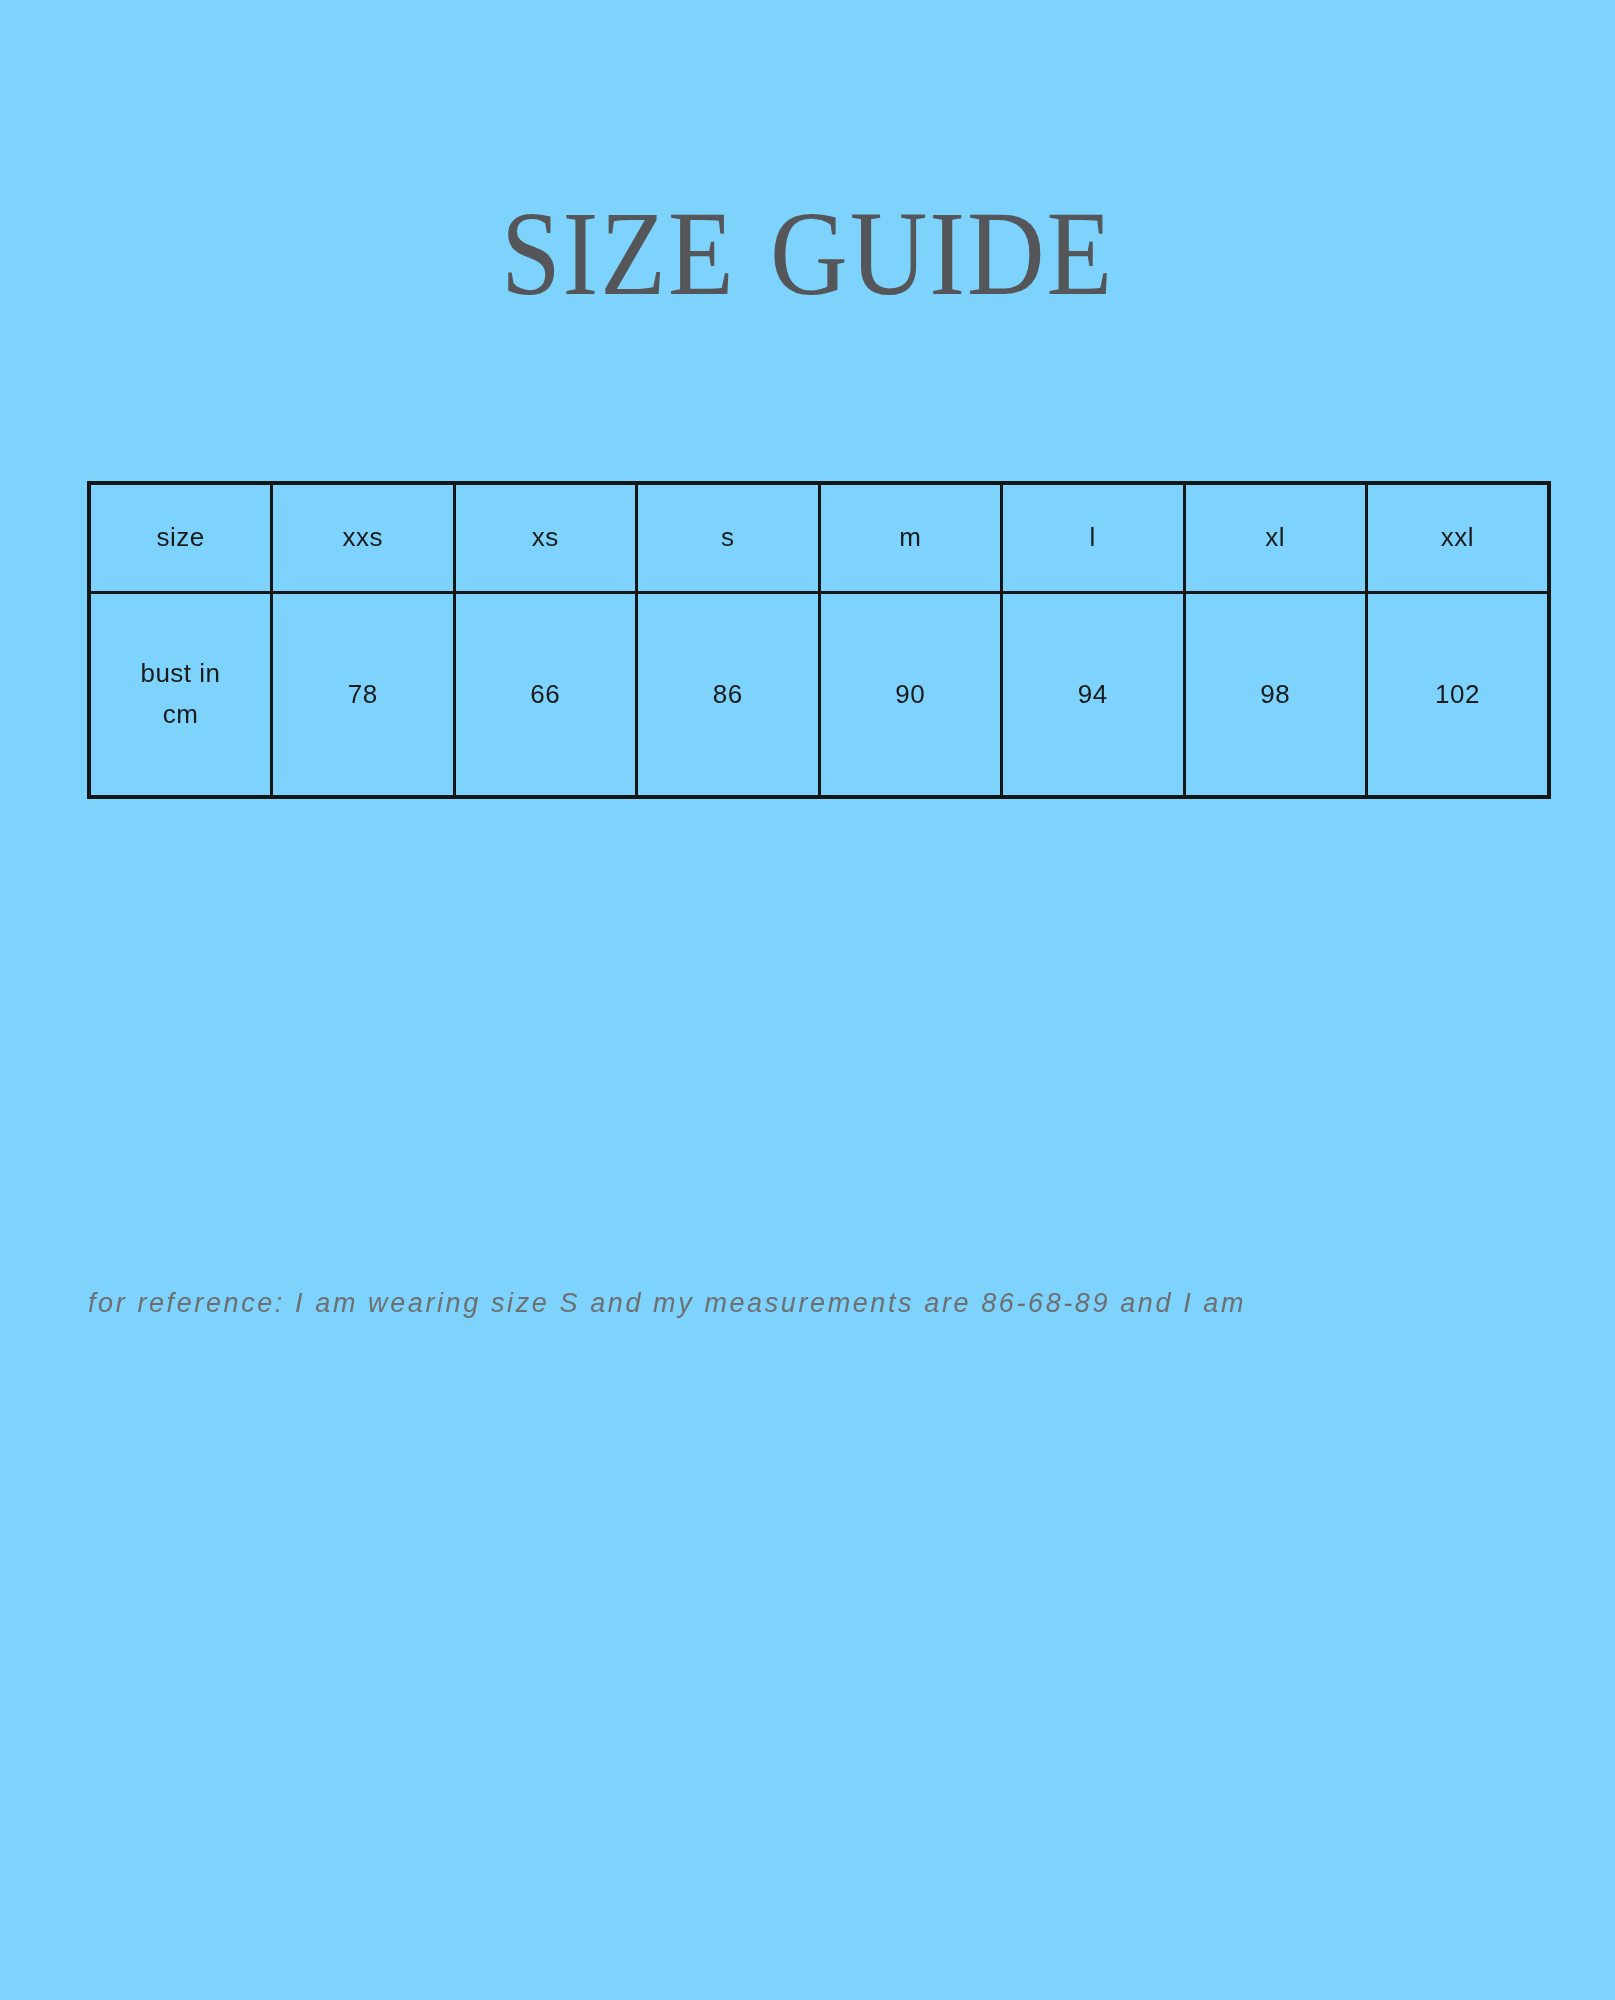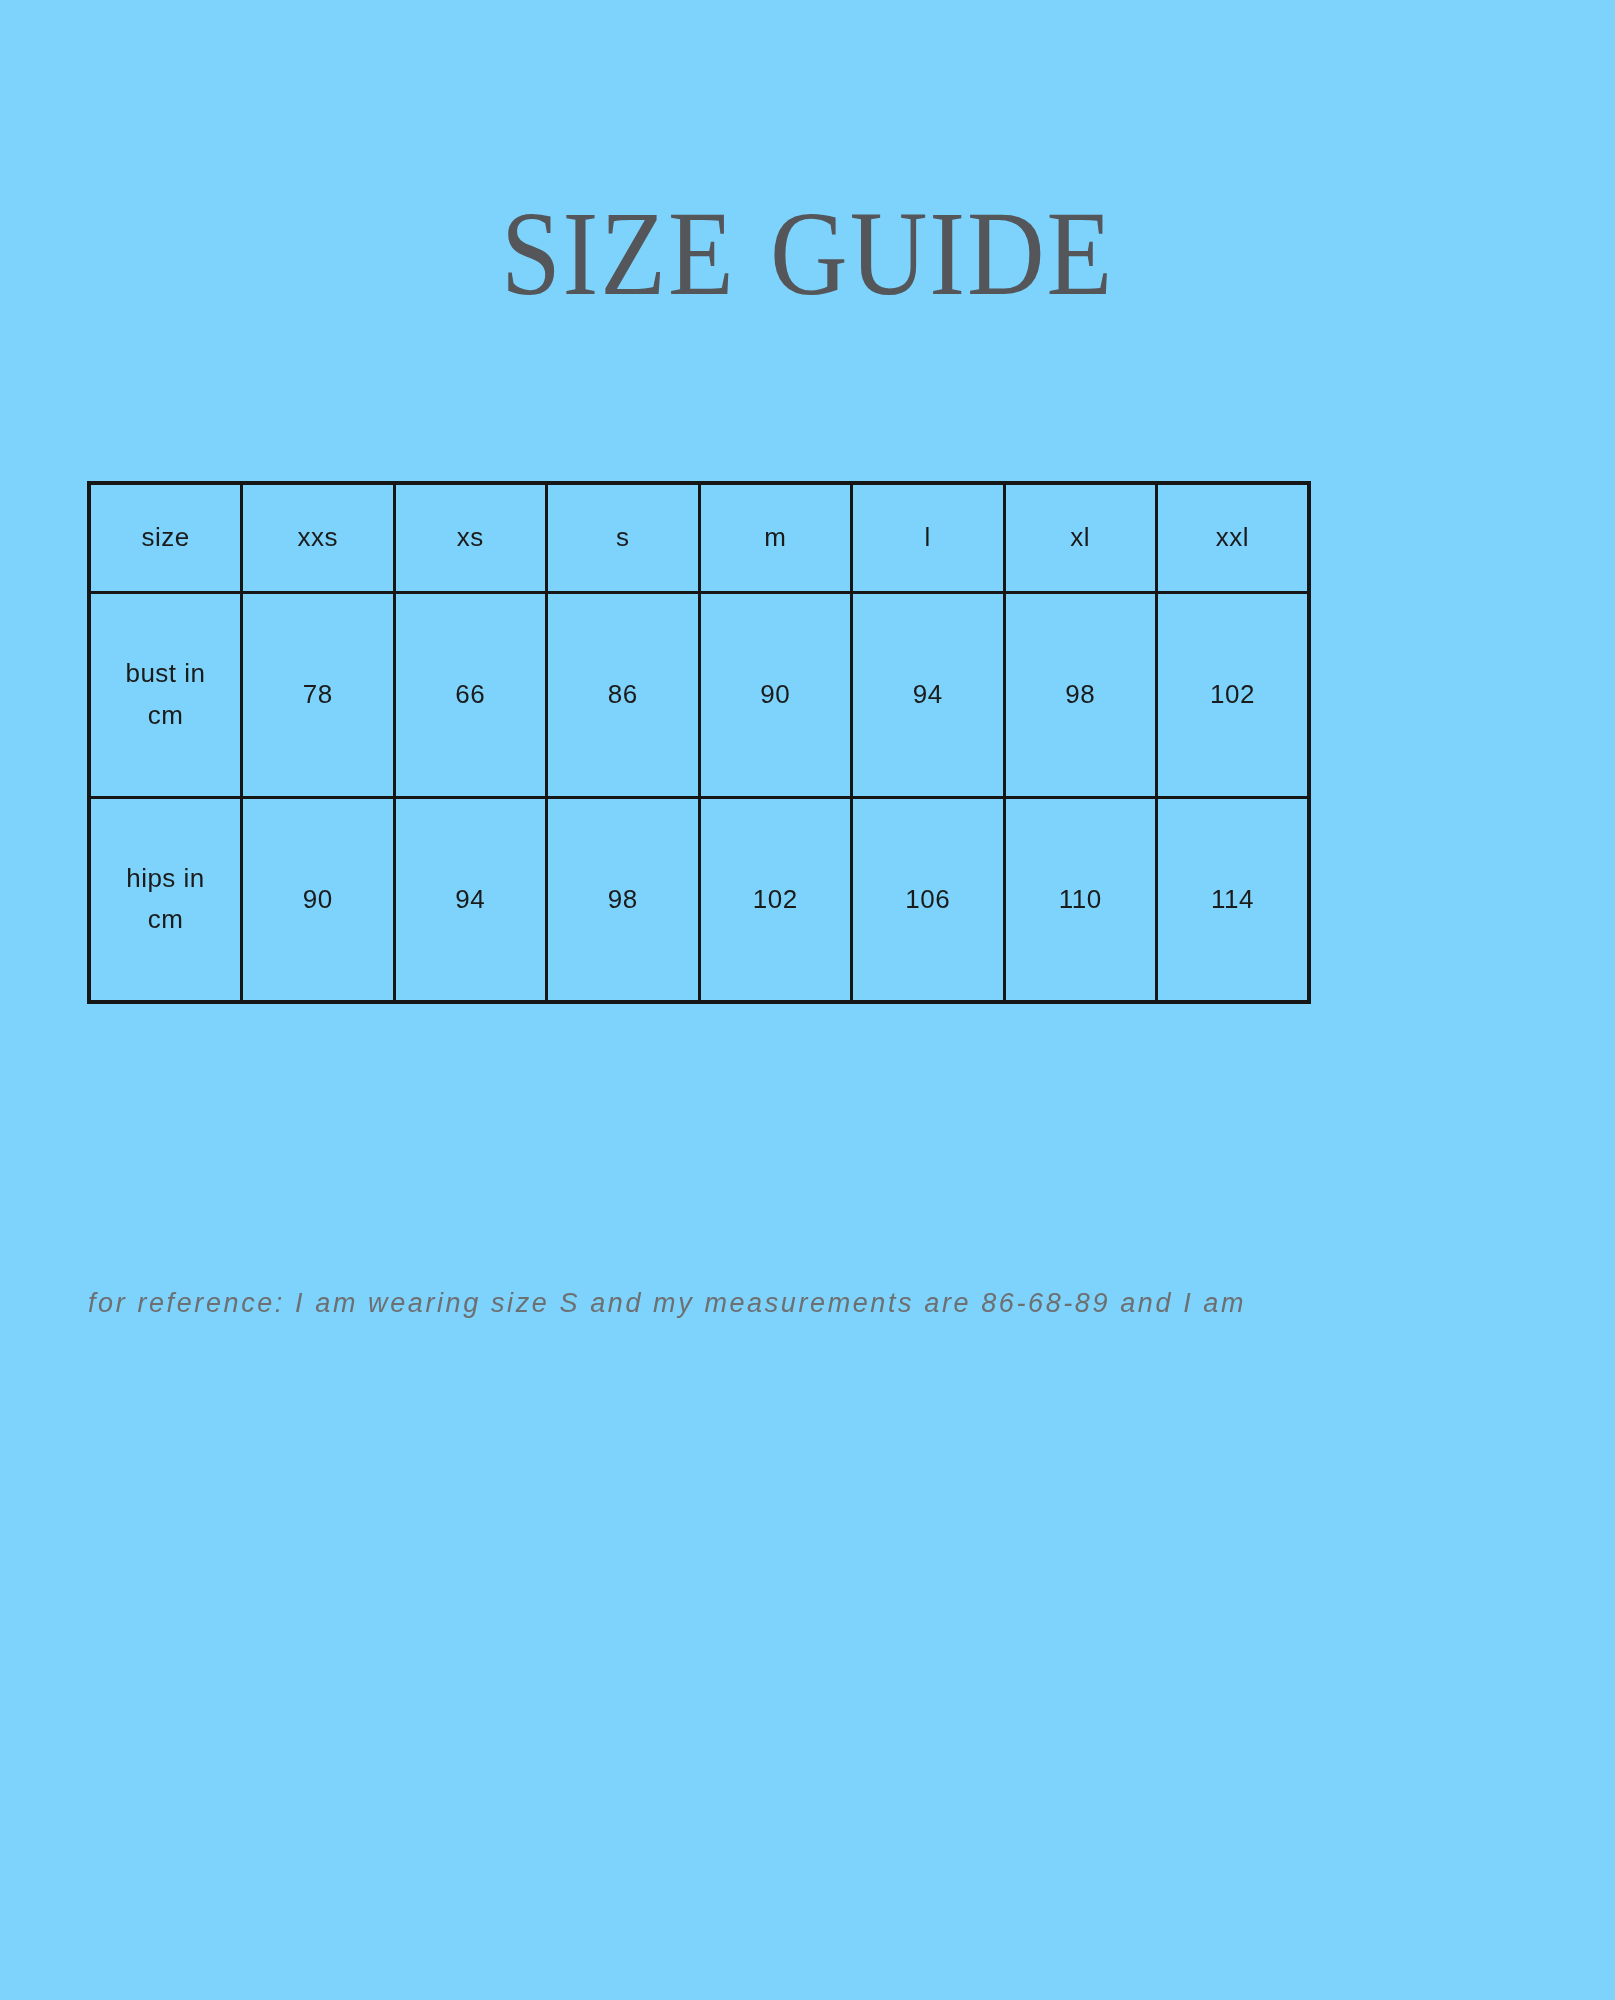--- a/index.html
+++ b/index.html
@@ -29,21 +29,21 @@
     letter-spacing: 2px;
     word-spacing: 6px;
     color: #55565A;
     transform: scale(0.96, 1.08);
     transform-origin: center top;
   }
   table.size-table {
     position: absolute;
     left: 87px;
     top: 481px;
-    width: 1224px;
+    width: 1464px;
     border-collapse: collapse;
     table-layout: fixed;
     border: 4px solid #161616;
   }
   table.size-table td, table.size-table th {
     border: 3px solid #161616;
     text-align: center;
     vertical-align: middle;
     font-weight: 400;
     font-size: 26px;
@@ -95,30 +95,20 @@
         <td>78</td>
         <td>66</td>
         <td>86</td>
         <td>90</td>
         <td>94</td>
         <td>98</td>
         <td>102</td>
       </tr>
 
 
-      <tr class="data-row">
-        <td class="label-cell">hips in cm</td>
-        <td>90</td>
-        <td>94</td>
-        <td>98</td>
-        <td>102</td>
-        <td>106</td>
-        <td>110</td>
-        <td>114</td>
-      </tr>
     </tbody>
   </table>
 
   <div class="footnote">
     <div>for reference: I am wearing size S and my measurements are 86-68-89 and I am</div>
   </div>
 
 </div>
 
 </body></html>

